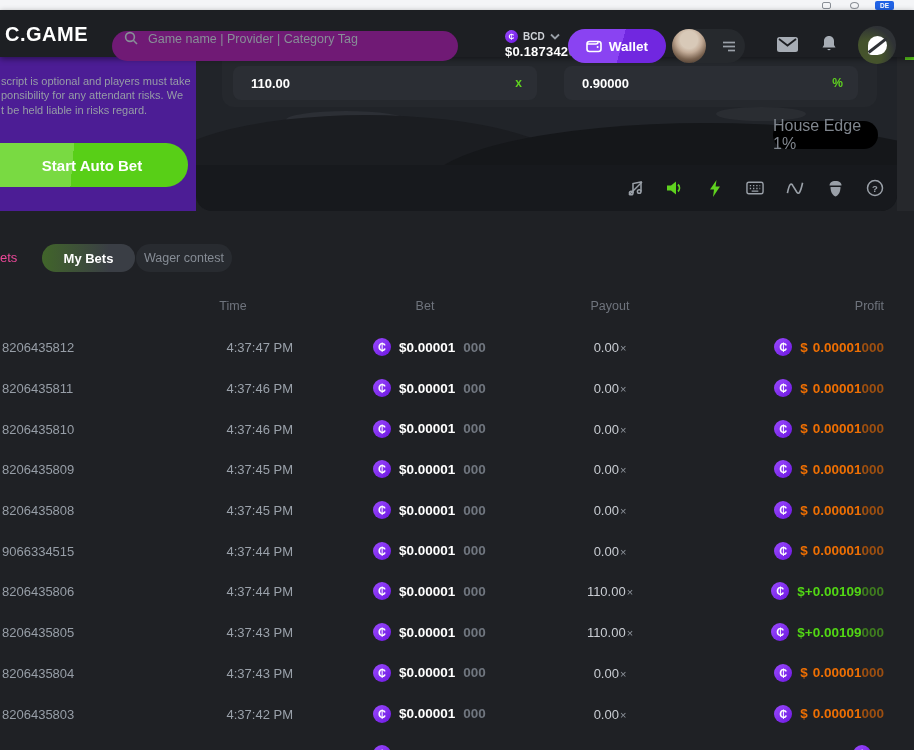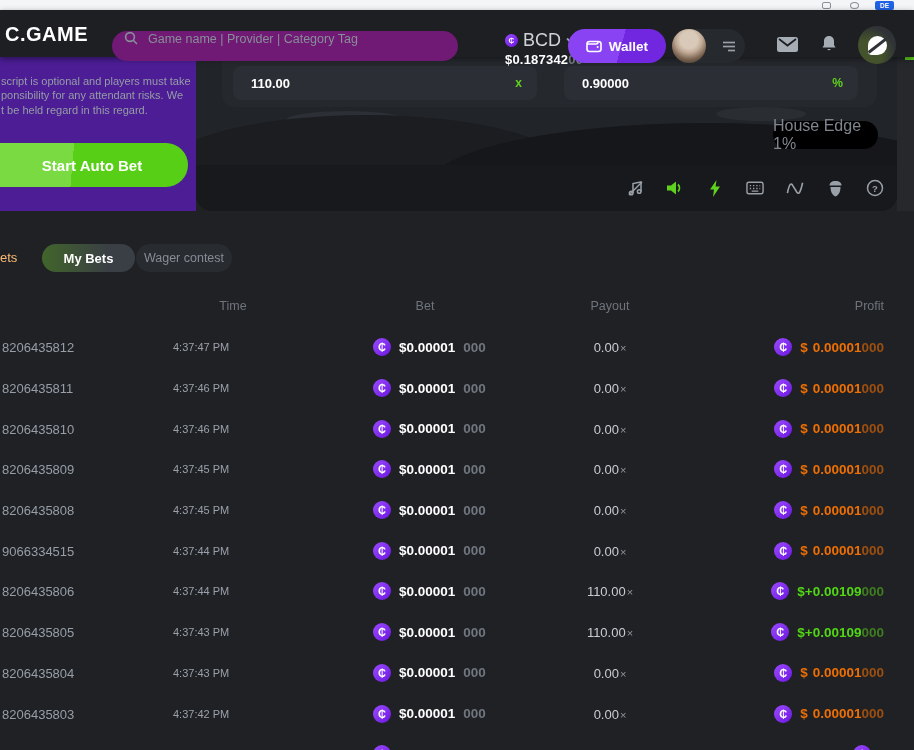--- a/index.html
+++ b/index.html
@@ -20,21 +20,21 @@
           box-shadow:0 2px 6px rgba(0,0,0,.45);z-index:5;}
   .logo{position:absolute;left:5px;top:13px;font-size:20px;font-weight:800;color:#fff;letter-spacing:.5px;}
   .search{position:absolute;left:112px;top:21px;width:346px;height:30px;border-radius:15px;background:#701a75;
           display:flex;align-items:flex-start;padding:0 12px;gap:8px;}
   .search svg{flex:0 0 auto;}
   .search input{background:transparent;border:none;outline:none;color:#c6cad0;font-size:12.5px;width:100%;
                 font-family:inherit;}
   .search input::placeholder{color:#878e97;}
   .currency{position:absolute;left:505px;top:20px;display:flex;flex-direction:column;gap:1px;cursor:pointer;}
   .cur-top{display:flex;align-items:center;gap:5px;}
-  .cur-code{font-size:18px;font-weight:400;color:#cfd3d8;}
+  .cur-code{font-size:10px;font-weight:700;color:#cfd3d8;}
   .balance{font-size:13px;font-weight:700;color:#fff;letter-spacing:.2px;}
   .balance .dim{color:#6f757e;}
   .wallet-btn{position:absolute;left:568px;top:19px;width:98px;height:34px;border-radius:17px;border:none;cursor:pointer;
               background:linear-gradient(105deg,#8a43f2 54%,#7127e0 54%);color:#fff;font-weight:700;font-size:13.5px;
               display:flex;align-items:center;justify-content:center;gap:7px;font-family:inherit;}
   .avatar-pill{position:absolute;left:672px;top:19px;width:73px;height:34px;border-radius:17px;background:#26292d;
                display:flex;align-items:center;justify-content:space-between;padding-right:9px;cursor:pointer;}
   .avatar{width:34px;height:34px;border-radius:50%;
           background:radial-gradient(circle at 50% 32%,#d8c9b8 0 30%,#c2ab97 45%,#7a6350 68%,#5c4a3c 80%,#8d8d93 81%);}
   .hicon{position:absolute;top:26px;color:#a7adb5;cursor:pointer;}
@@ -71,35 +71,35 @@
   .g-val{font-size:13px;font-weight:700;color:#fff;}
   .g-suffix{font-size:12px;font-weight:700;color:#5fd21f;}
   .house-edge{position:absolute;left:577px;top:64px;width:105px;height:28px;border-radius:14px;background:#000000;
               color:#7f858d;font-size:16px;display:flex;align-items:center;justify-content:center;}
   .toolbar{position:absolute;left:0;bottom:0;width:701px;height:46px;background:#17191d;border-radius:0 0 16px 16px;
            display:flex;align-items:center;justify-content:flex-end;gap:22px;padding-right:13px;}
   .tool{width:18px;height:18px;display:flex;align-items:center;justify-content:center;cursor:pointer;color:#9aa0a8;}
   .tool.on{color:#5fd21f;}
 
   
-  .tab-cut{position:absolute;left:0;top:250px;font-size:13px;color:#fdba74;cursor:pointer;}
+  .tab-cut{position:absolute;left:0;top:250px;font-size:13px;color:#ec4899;cursor:pointer;}
   .tab-pill{position:absolute;top:244px;height:28px;border-radius:14px;display:flex;align-items:center;justify-content:center;cursor:pointer;}
   .tab-active{left:42px;width:93px;background:linear-gradient(90deg,#41652a,#3a3e45 72%);color:#fff;font-size:13px;font-weight:700;}
   .tab-wager{left:136px;width:96px;background:#282b30;color:#868c95;font-size:12.5px;}
 
   
   .thead span{position:absolute;top:299px;font-size:12.5px;color:#6f747d;}
   .th-time{left:173px;width:120px;text-align:center;}
   .th-bet{left:373px;width:104px;text-align:center;}
   .th-payout{left:550px;width:120px;text-align:center;}
   .th-profit{right:30px;text-align:right;}
   .rows{position:absolute;left:0;top:327px;width:914px;}
   .row{position:relative;height:40.7px;}
   .c-id{position:absolute;left:2px;top:50%;transform:translateY(-50%);font-size:13px;color:#979ea7;}
-  .c-time{position:absolute;left:173px;width:120px;top:50%;transform:translateY(-50%);text-align:left;font-size:11px;color:#9aa1aa;}
+  .c-time{position:absolute;left:173px;width:120px;top:50%;transform:translateY(-50%);text-align:right;font-size:13px;color:#9aa1aa;}
   .c-bet{position:absolute;left:373px;top:50%;transform:translateY(-50%);display:flex;align-items:center;gap:8px;}
   .bet-main{font-size:13.5px;font-weight:700;color:#fff;}
   .bet-tail{font-size:13.5px;font-weight:700;color:#70767f;}
   .c-payout{position:absolute;left:550px;width:120px;top:50%;transform:translateY(-50%);text-align:center;
             font-size:13px;color:#c9cdd3;}
   .px{font-size:11px;color:#8f959d;margin-left:1px;}
   .c-profit{position:absolute;right:30px;top:50%;transform:translateY(-50%);display:flex;align-items:center;gap:8px;}
   [data-name="profit-amount"]{display:inline-flex;align-items:baseline;font-size:13.5px;font-weight:700;}
   .c-profit .loss .ps,.c-profit .loss .pm{color:#ee6f03;}
   .c-profit .loss .pt{color:#9d4f10;}
@@ -177,21 +177,21 @@
     </span>
     <div class="support-btn" data-name="support-button">
       <span class="chat-glyph" data-name="chat-icon"></span>
     </div>
   </div>
 
   <div class="autobet" data-name="autobet-panel">
     <div class="warning" data-name="autobet-warning-text">
       <div>script is optional and players must take</div>
       <div>ponsibility for any attendant risks. We</div>
-      <div>t be held regard in this regard.</div>
+      <div>t be held liable in risks regard.</div>
     </div>
     <button class="start-btn" data-name="start-auto-bet-button">Start Auto Bet</button>
   </div>
 
   <div class="game-card" data-name="game-panel">
     <span class="hill c" data-name="background-art"></span>
     <span class="hill d" data-name="background-art"></span>
     <span class="hill a" data-name="background-art"></span>
     <span class="hill b" data-name="background-art"></span>
     <span class="bump" data-name="background-art"></span>

